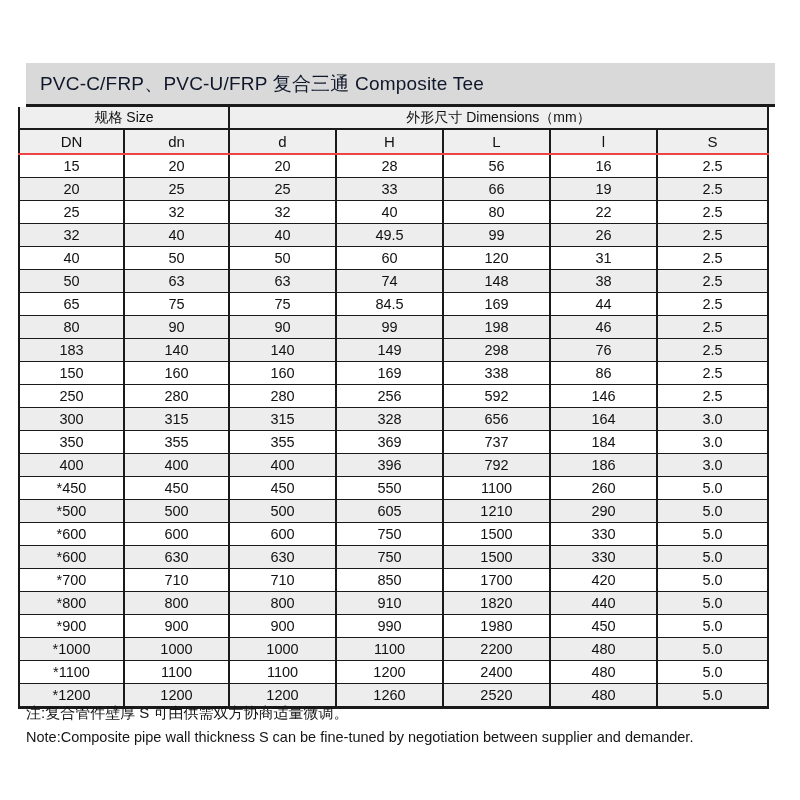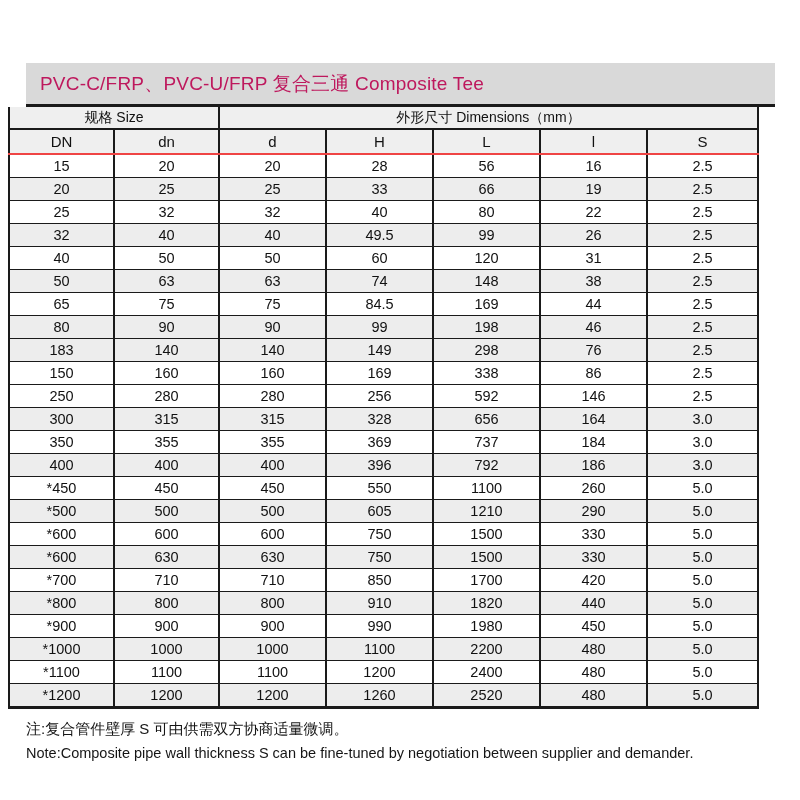--- a/index.html
+++ b/index.html
@@ -32,28 +32,28 @@
     background: #d9d9d9;
     border-bottom: 3px solid #1a1a1a;
     box-sizing: border-box;
     display: flex;
     align-items: center;
   }
   .title-text {
     padding-left: 14px;
     font-size: 19px;
     letter-spacing: 0.2px;
-    color: #be185d;
+    color: #0f172a;
     white-space: nowrap;
   }
 
   
   table.spec {
     position: absolute;
-    left: 8px;
+    left: 18px;
     top: 107px;
     width: 749px;
     border-collapse: collapse;
     table-layout: fixed;
     background: #86efac;
   }
   table.spec th,
   table.spec td {
     border-left: 2px solid #1a1a1a;
     border-right: 2px solid #1a1a1a;
@@ -93,21 +93,21 @@
     background: #ffffff;
   }
   tbody tr:last-child td {
     border-bottom: 3px solid #1a1a1a;
   }
 
   
   .notes {
     position: absolute;
     left: 26px;
-    top: 716px;
+    top: 700px;
     width: 760px;
   }
   .note-line {
     font-size: 15px;
     line-height: 25px;
     color: #151515;
     white-space: nowrap;
   }
   .note-line.en {
     font-size: 14.5px;

